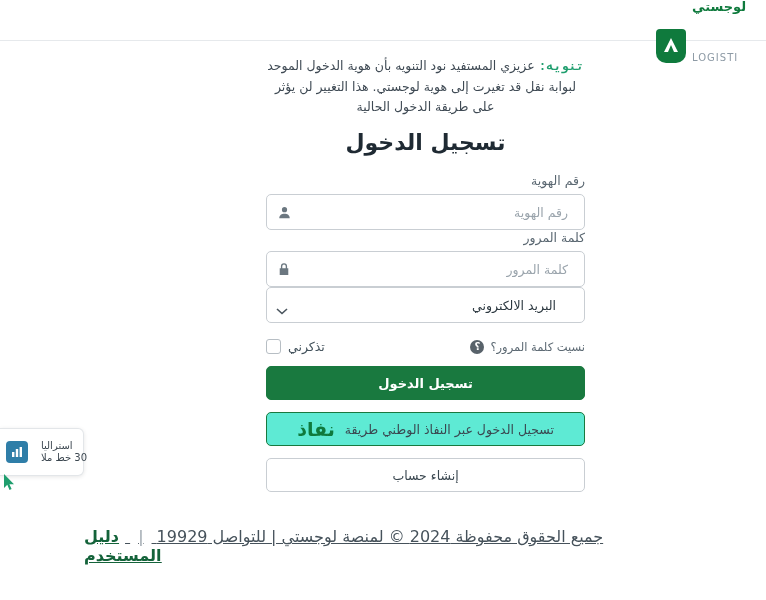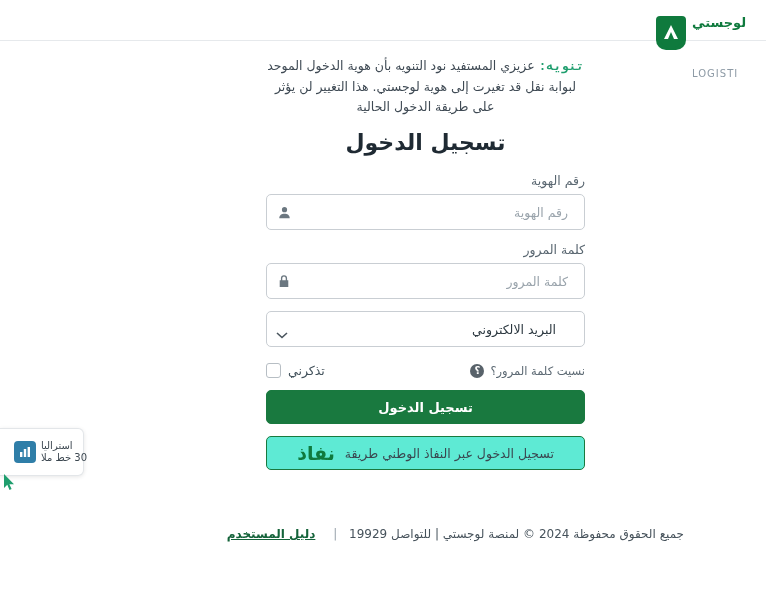--- a/index.html
+++ b/index.html
@@ -45,23 +45,23 @@
   
   .header {
     position: absolute;
     left: 0; top: 0;
     width: 766px; height: 41px;
     background: #ffffff;
     border-bottom: 1px solid #e6e9ec;
   }
   .brand {
     position: absolute;
-    left: 656px; top: 16px;
-    display: flex;
-    align-items: flex-start;
+    left: 656px; top: 0;
+    display: flex;
+    align-items: flex-end;
     gap: 6px;
     direction: rtl;
   }
   .brand-text {
     display: flex;
     flex-direction: column;
     align-items: flex-end;
     line-height: 1.05;
   }
   .brand-ar {
@@ -102,21 +102,21 @@
   .notice b { color: #1f9e6e; font-family: Liberation Mono, monospace; }
 
   .title {
     font-size: 22px;
     font-weight: bold;
     color: #1f2a33;
     margin: 10px 0 18px 0;
     letter-spacing: -0.2px;
   }
 
-  .field { margin-bottom: 12px; text-align: right; direction: rtl; }
+  .field { text-align: right; direction: rtl; }
   .field-label {
     font-size: 12.5px;
     color: #5a6771;
     margin-bottom: 6px;
     display: block;
   }
   .input-wrap {
     position: relative;
     width: 319px;
     height: 36px;
@@ -256,24 +256,25 @@
     color: #3a4750;
     border: 1px solid #c9ced3;
     font-weight: normal;
     font-size: 12.5px;
   }
 
   .footer {
     position: absolute;
     left: 84px; top: 527px;
     width: 600px;
-    text-align: right;
-    font-size: 12px;
+    text-align: left;
+    font-size: 16px;
     color: #46525b;
     direction: rtl;
+    text-decoration: underline;
   }
   .footer a {
     color: #14633a;
     font-weight: bold;
     text-decoration: underline;
     margin-right: 6px;
   }
   .sep { color: #9aa4ac; margin: 0 8px; }
 
   
@@ -282,22 +283,22 @@
     left: 0; top: 428px;
     width: 84px; height: 48px;
     background: #ffffff;
     border: 1px solid #e3e6e9;
     border-left: 0;
     border-radius: 0 6px 6px 0;
     box-shadow: 0 1px 4px rgba(0,0,0,0.10);
     display: flex;
     flex-direction: row-reverse;
     align-items: center;
-    gap: 5px;
-    padding: 0 14px;
+    gap: 13px;
+    padding: 0 6px;
     direction: rtl;
   }
   .widget-text {
     display: flex;
     flex-direction: column;
     align-items: flex-end;
     line-height: 1.25;
     font-size: 10px;
     color: #3c4750;
     white-space: nowrap;
@@ -402,20 +403,21 @@
       </div>
     </div>
 
     <div class="btn btn-primary">تسجيل الدخول</div>
 
     <div class="btn btn-nafath">
       <span class="nafath-logo">نفاذ</span>
       <span>تسجيل الدخول عبر النفاذ الوطني طريقة</span>
     </div>
 
+    <div class="btn btn-outline">إنشاء حساب</div>
   </div>
 
   <div class="footer">
     <span>جميع الحقوق محفوظة 2024 © لمنصة لوجستي | للتواصل 19929</span>
     <span class="sep">|</span>
     <a href="#">دليل المستخدم</a>
   </div>
 
   <div class="widget">
     <div class="widget-icon">

